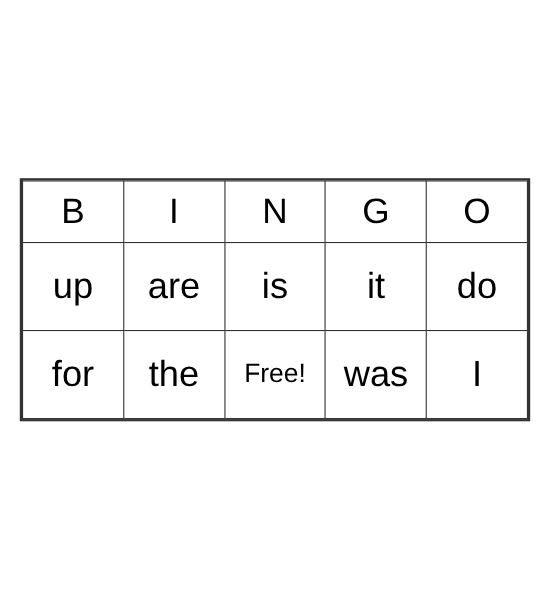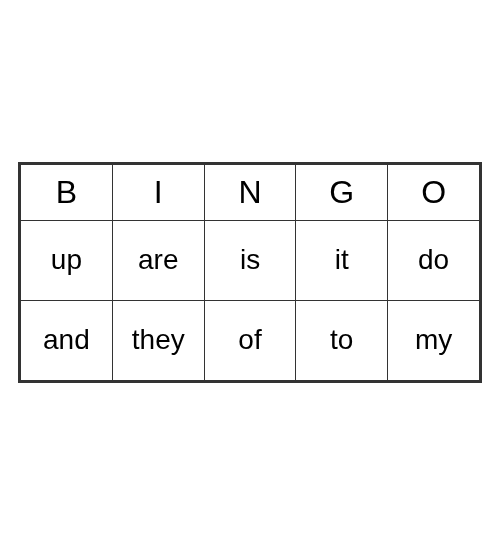--- a/index.html
+++ b/index.html
@@ -28,21 +28,21 @@
       width: 460px;
     }
 
     .bingo-table td,
     .bingo-table th {
       border: 1px solid #333;
       width: 92px;
       height: 80px;
       text-align: center;
       vertical-align: middle;
-      font-size: 28px;
+      font-size: 33px;
       font-weight: normal;
     }
 
     .bingo-table thead th {
       font-size: 32px;
       font-weight: normal;
       height: 56px;
       border-bottom: 1px solid #333;
     }
 
@@ -66,21 +66,21 @@
     </thead>
     <tbody id="bingo-body">
     <tr>
           <td>up</td>
           <td>are</td>
           <td>is</td>
           <td>it</td>
           <td>do</td>
         </tr>
         <tr>
-          <td>and</td>
-          <td>they</td>
-          <td>of</td>
-          <td>to</td>
-          <td>my</td>
+          <td>for</td>
+          <td>the</td>
+          <td class="free-cell">Free!</td>
+          <td>was</td>
+          <td>I</td>
         </tr>
       </tbody>
   </table>
 </div>
 
 </body></html>

